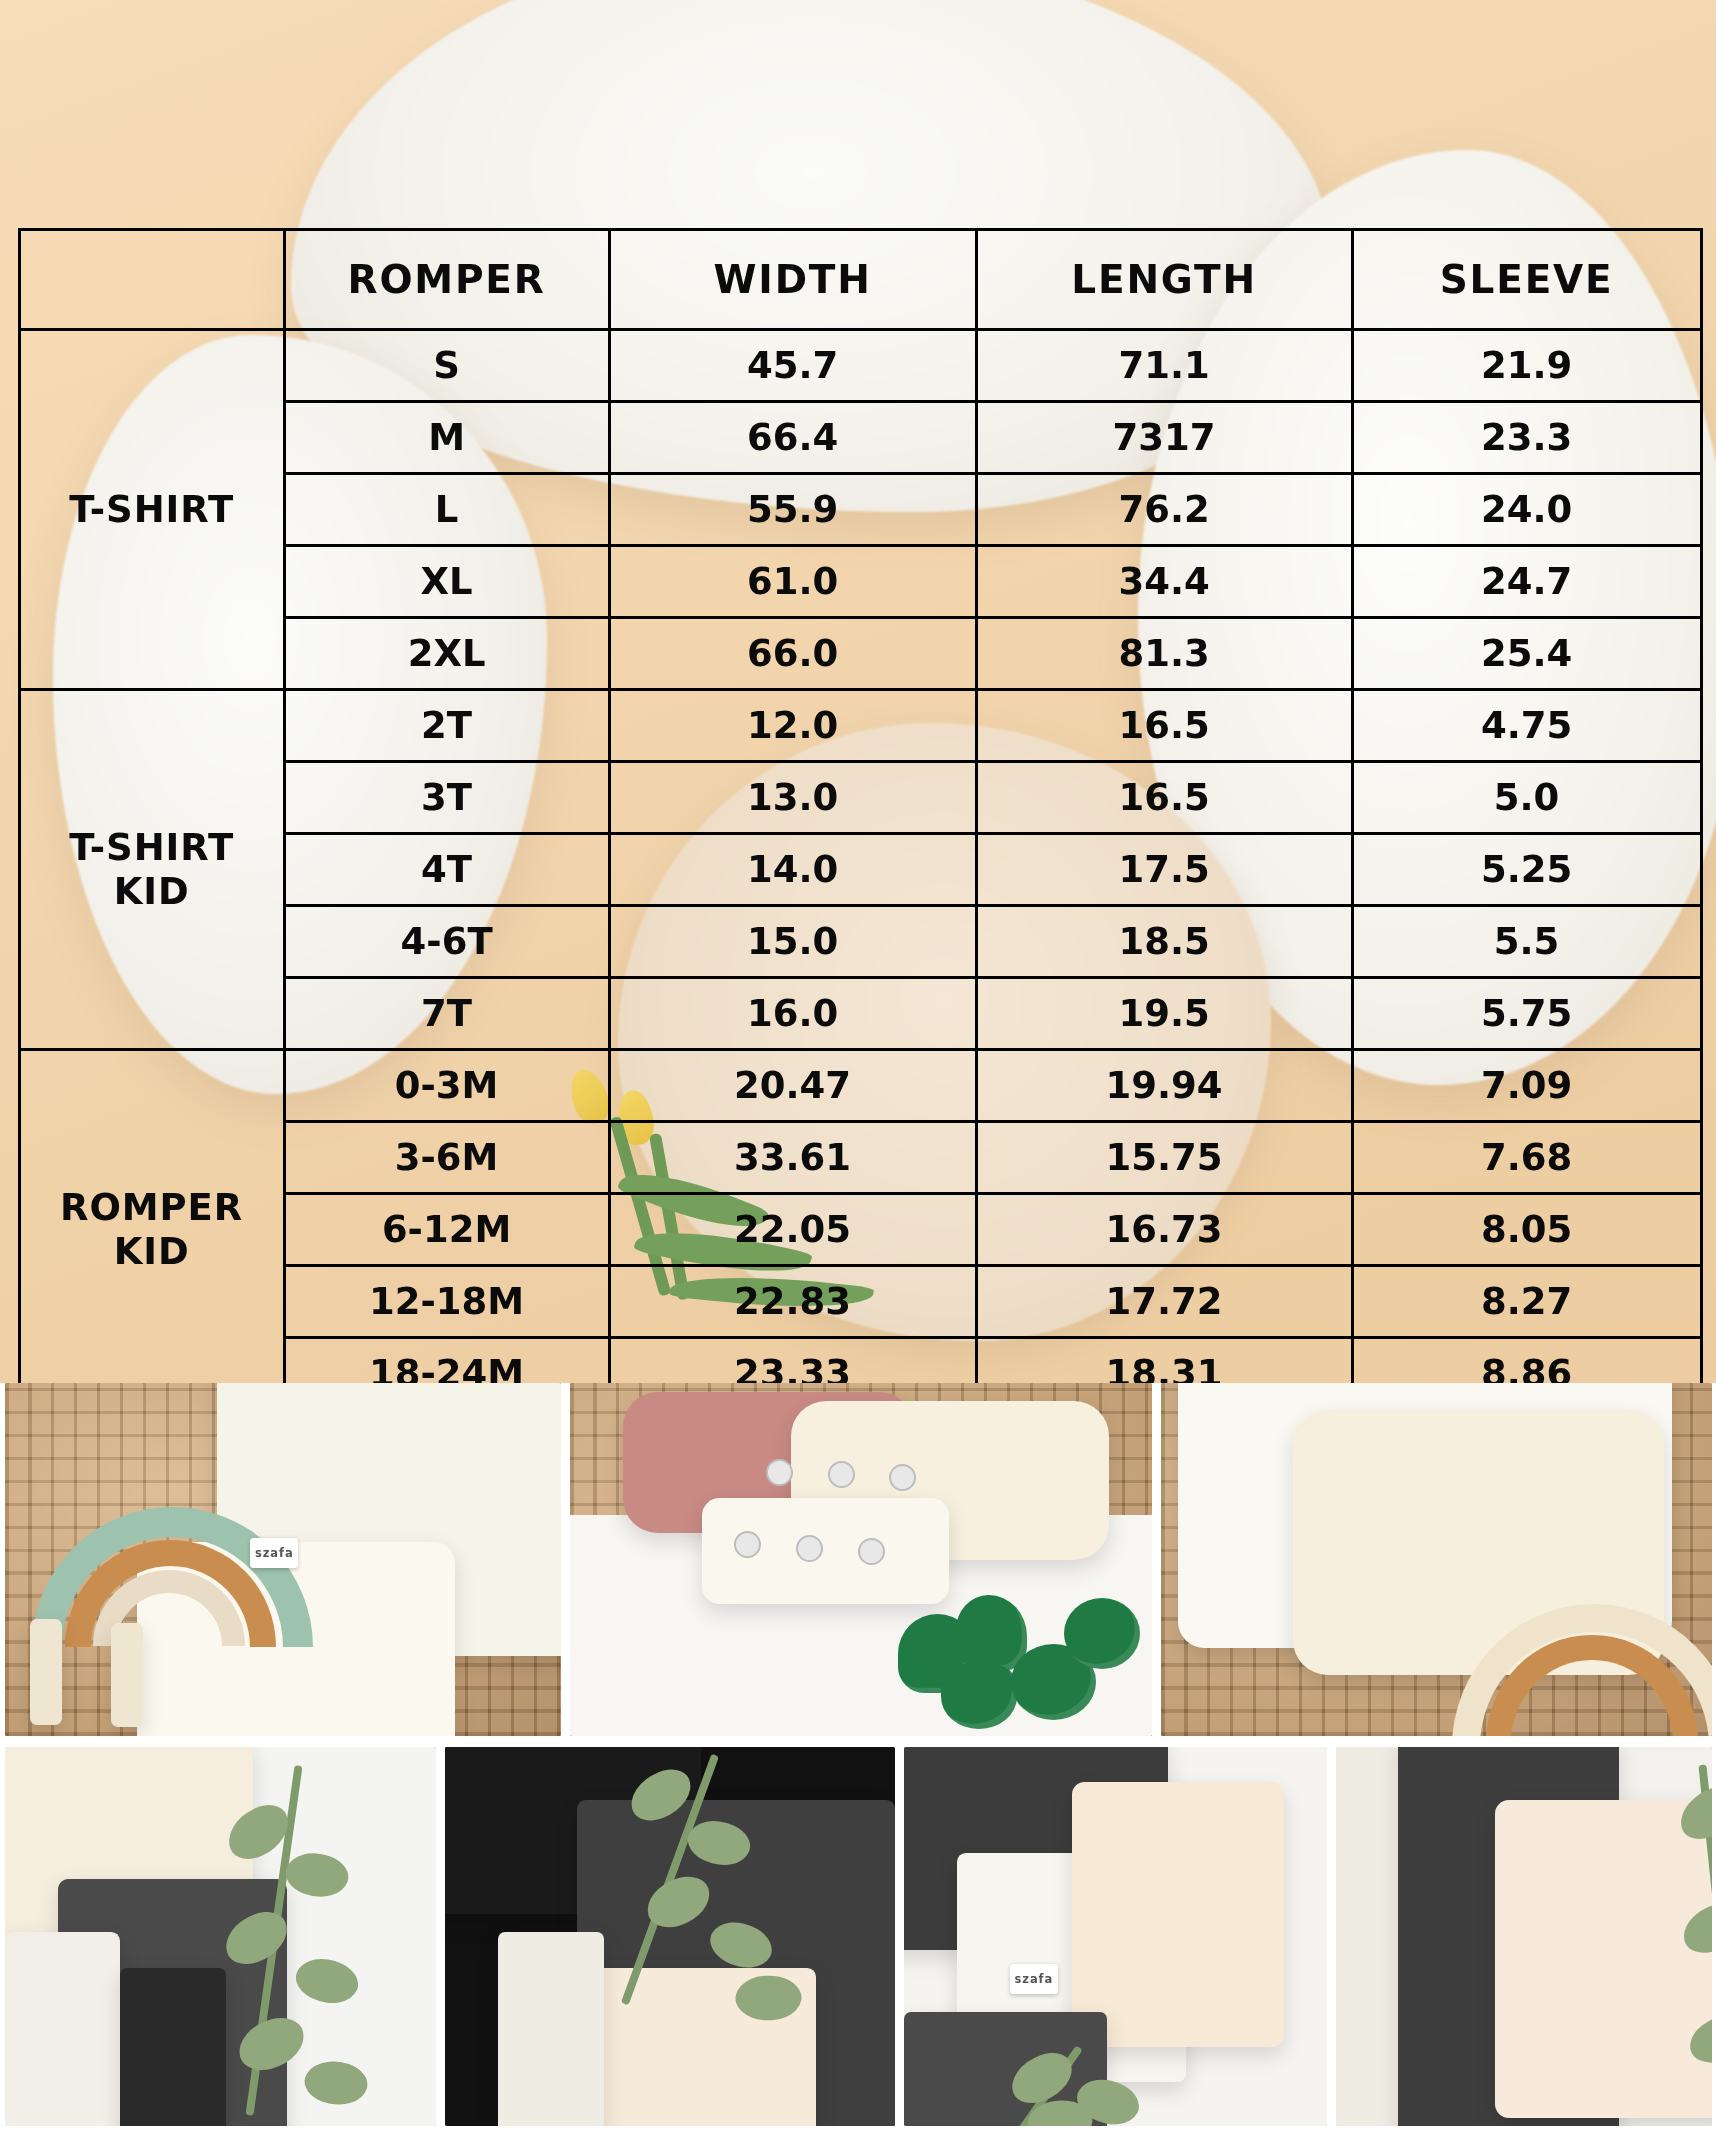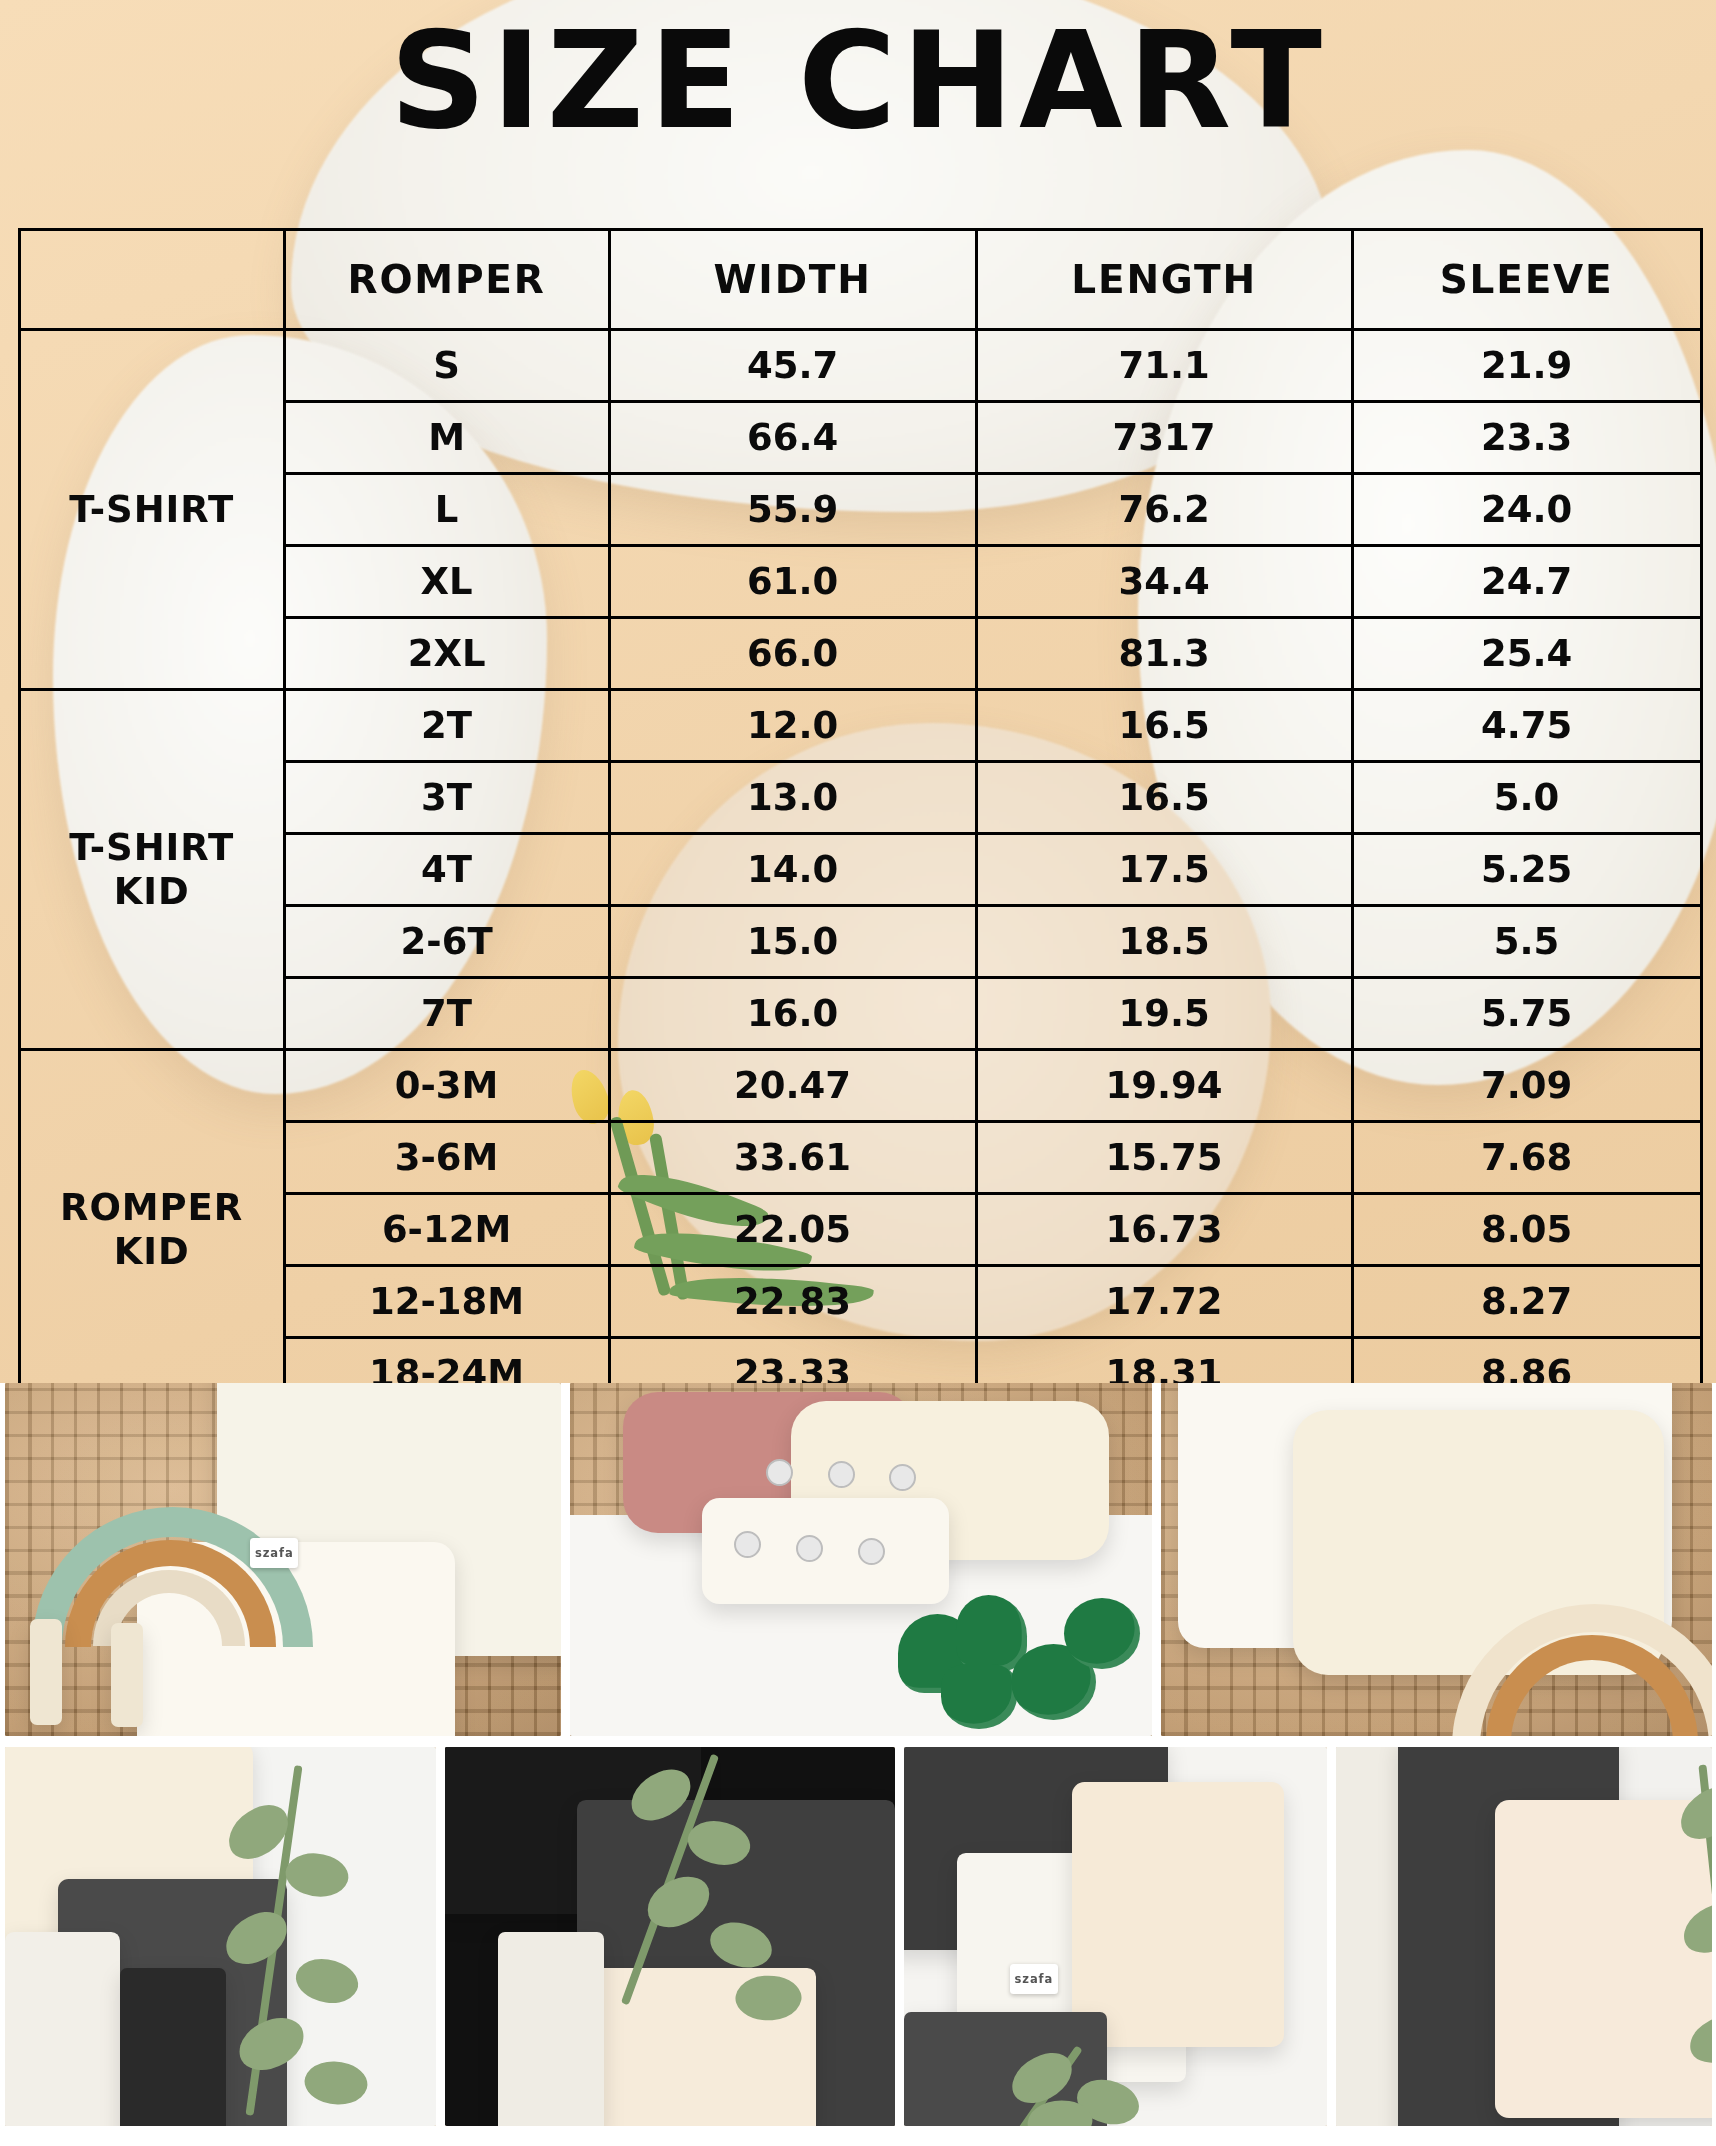--- a/index.html
+++ b/index.html
@@ -232,21 +232,20 @@
   <div>
     <div class="bg-tulip-bud" style="left:572px; top:1069px; transform:rotate(-18deg);"></div>
     <div class="bg-tulip-bud" style="left:618px; top:1090px; transform:rotate(-8deg);"></div>
     <div class="bg-tulip-stem" style="left:609px; top:1119px; width:12.4px; height:185px; transform:rotate(-16deg);"></div>
     <div class="bg-tulip-stem" style="left:649px; top:1135px; width:12.4px; height:168px; transform:rotate(-10deg);"></div>
     <div class="bg-leaf" style="left:618px; top:1182px; width:150px; height:37px; transform:rotate(22deg);"></div>
     <div class="bg-leaf" style="left:635px; top:1235px; width:176px; height:34px; transform:rotate(12deg);"></div>
     <div class="bg-leaf" style="left:670px; top:1277px; width:203px; height:30px; transform:rotate(6deg);"></div>
   </div>
 
-  <div class="title">SIZE CHART</div>
 
   <div class="table-wrap">
     <table class="size-chart">
       <colgroup>
         <col class="col-cat">
           <col class="col-style">
           <col class="col-w">
           <col class="col-l">
           <col class="col-s">
       </colgroup>
@@ -309,21 +308,21 @@
           <td class="num">16.5</td>
           <td class="num">5.0</td>
         </tr>
         <tr>
           <td class="style-col">4T</td>
           <td class="num">14.0</td>
           <td class="num">17.5</td>
           <td class="num">5.25</td>
         </tr>
         <tr>
-          <td class="style-col">2-6T</td>
+          <td class="style-col">4-6T</td>
           <td class="num">15.0</td>
           <td class="num">18.5</td>
           <td class="num">5.5</td>
         </tr>
         <tr>
           <td class="style-col">7T</td>
           <td class="num">16.0</td>
           <td class="num">19.5</td>
           <td class="num">5.75</td>
         </tr>

